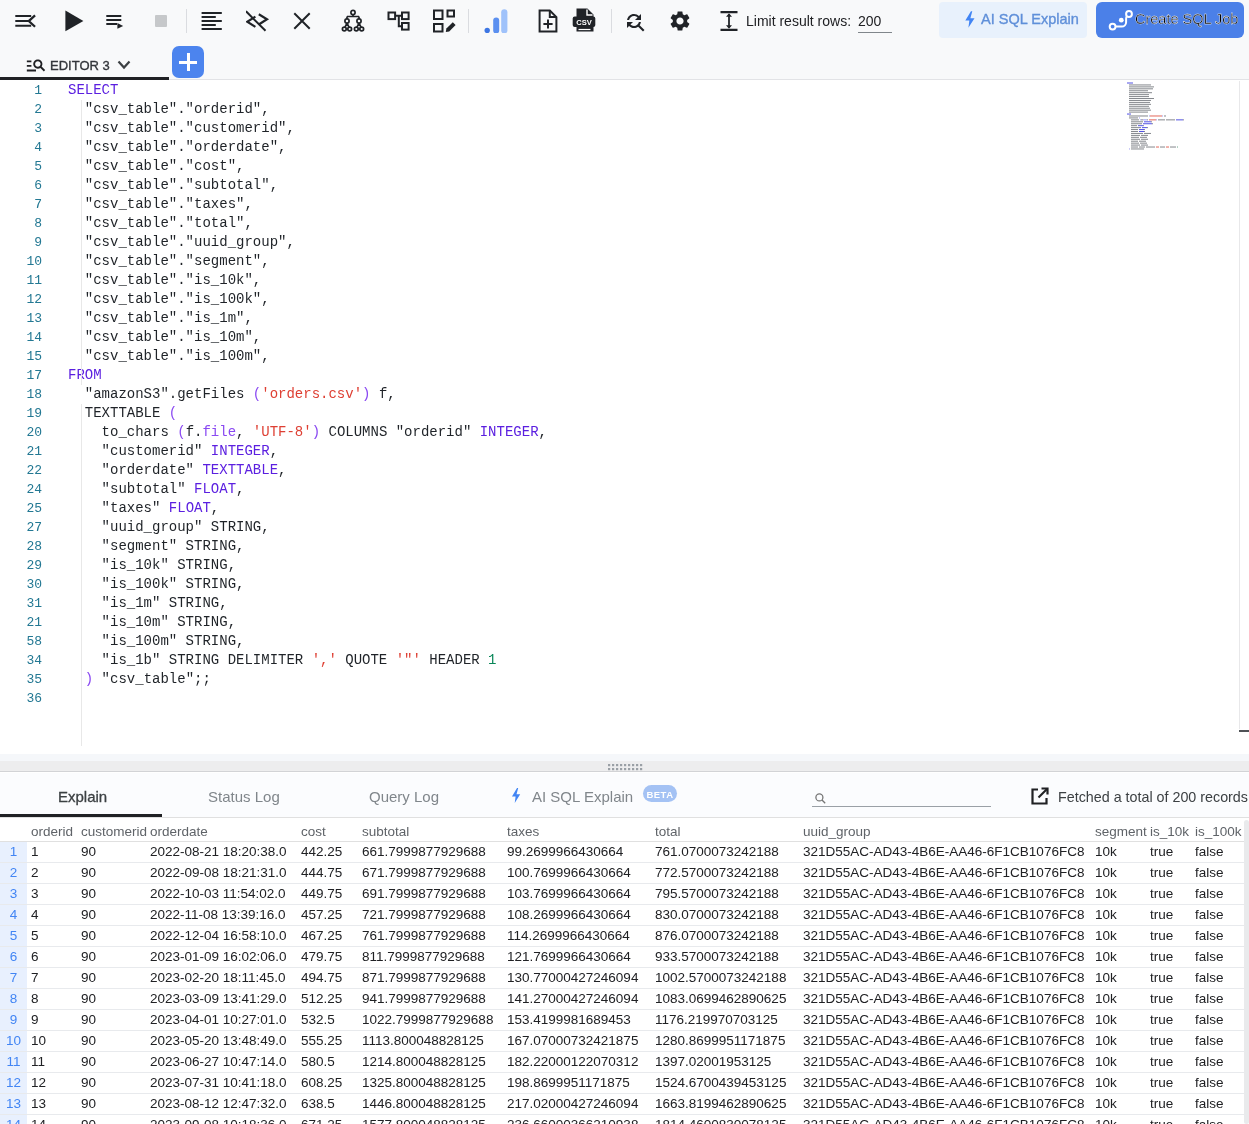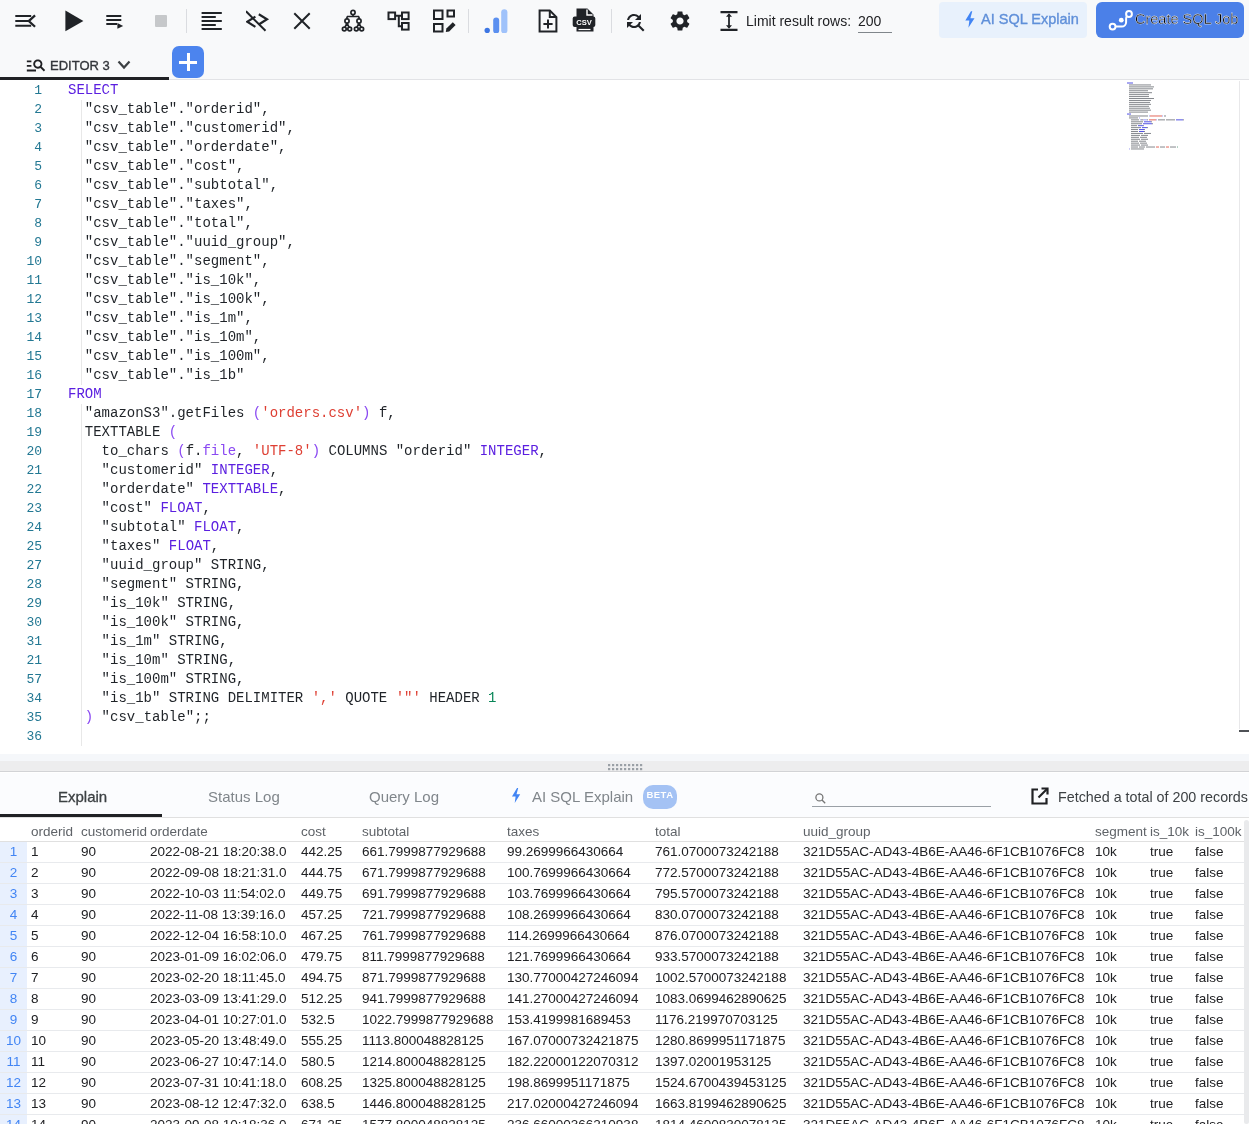--- a/index.html
+++ b/index.html
@@ -36,21 +36,21 @@
 .mm { position:absolute; left:1127px; top:0px; }
 #ruler { position:absolute; left:1239px; top:0; width:1px; height:648px; background:#e8e8ea; }
 #cursmark { position:absolute; left:1239px; top:649px; width:10px; height:2px; background:#4f5256; }
 #gap1 { position:absolute; left:0; top:754px; width:1249px; height:7px; background:#f5f7fa; }
 #drag { position:absolute; left:0; top:761px; width:1249px; height:11px; background:#ededee;
   border-bottom:1px solid #d2d3d6; }
 #tabs { position:absolute; left:0; top:773px; width:1249px; height:45px; background:#fbfcfe;
   border-bottom:1px solid #e0e0e0; }
 .btab { position:absolute; top:15px; font-size:15px; color:#80868b; }
 #res-ul { position:absolute; left:0; top:814px; width:162px; height:3px; background:#202124; }
-#beta { position:absolute; left:643px; top:785px; width:34px; height:24px; background:#a4c2f4;
+#beta { position:absolute; left:643px; top:785px; width:34px; height:17px; background:#a4c2f4;
   border-radius:10px; color:#fff; font-size:9.5px; font-weight:bold; text-align:center;
   line-height:20px; letter-spacing:0.5px; }
 #srch { position:absolute; left:812px; top:806px; width:179px; height:1px; background:#9aa0a6; }
 #fetched { position:absolute; left:1058px; top:789px; font-size:14.3px; color:#3c4043; }
 #tablewrap { position:absolute; left:0; top:818px; width:1249px; height:306px; overflow:hidden; background:#fff; }
 .thead { position:absolute; left:0; top:0; width:1249px; height:24px; border-bottom:1px solid #e0e0e0; }
 .thead span { position:absolute; top:6px; font-size:13.5px; color:#5f6368; }
 .trow { position:absolute; left:0; width:1249px; height:21px; border-bottom:1px solid #e8eaed; }
 .trow span { position:absolute; top:2px; font-size:13.5px; color:#202124; }
 .rnum { position:absolute; left:0; width:27px; height:20px; background:#e8f0fe; color:#4285f4;
@@ -181,37 +181,35 @@
 <div class="cl"><span class="ln">6</span><span class="ct"><span>  "csv_table"."subtotal",</span></span></div>
 <div class="cl"><span class="ln">7</span><span class="ct"><span>  "csv_table"."taxes",</span></span></div>
 <div class="cl"><span class="ln">8</span><span class="ct"><span>  "csv_table"."total",</span></span></div>
 <div class="cl"><span class="ln">9</span><span class="ct"><span>  "csv_table"."uuid_group",</span></span></div>
 <div class="cl"><span class="ln">10</span><span class="ct"><span>  "csv_table"."segment",</span></span></div>
 <div class="cl"><span class="ln">11</span><span class="ct"><span>  "csv_table"."is_10k",</span></span></div>
 <div class="cl"><span class="ln">12</span><span class="ct"><span>  "csv_table"."is_100k",</span></span></div>
 <div class="cl"><span class="ln">13</span><span class="ct"><span>  "csv_table"."is_1m",</span></span></div>
 <div class="cl"><span class="ln">14</span><span class="ct"><span>  "csv_table"."is_10m",</span></span></div>
 <div class="cl"><span class="ln">15</span><span class="ct"><span>  "csv_table"."is_100m",</span></span></div>
-<div class="cl"><span class="ln">16</span><span class="ct"><span>  "csv_table"."is_1b"</span></span></div>
 <div class="cl"><span class="ln">17</span><span class="ct"><span class="kw">FROM</span></span></div>
 <div class="cl"><span class="ln">18</span><span class="ct"><span>  "amazonS3".getFiles </span><span class="par">(</span><span class="str">'orders.csv'</span><span class="par">)</span><span> f,</span></span></div>
 <div class="cl"><span class="ln">19</span><span class="ct"><span>  TEXTTABLE </span><span class="par">(</span></span></div>
 <div class="cl"><span class="ln">20</span><span class="ct"><span>    to_chars </span><span class="par">(</span><span>f.</span><span class="par">file</span><span>, </span><span class="str">'UTF-8'</span><span class="par">)</span><span> COLUMNS "orderid" </span><span class="kw">INTEGER</span><span>,</span></span></div>
 <div class="cl"><span class="ln">21</span><span class="ct"><span>    "customerid" </span><span class="kw">INTEGER</span><span>,</span></span></div>
 <div class="cl"><span class="ln">22</span><span class="ct"><span>    "orderdate" </span><span class="kw">TEXTTABLE</span><span>,</span></span></div>
-<div class="cl"><span class="ln">23</span><span class="ct"><span>    "cost" </span><span class="kw">FLOAT</span><span>,</span></span></div>
 <div class="cl"><span class="ln">24</span><span class="ct"><span>    "subtotal" </span><span class="kw">FLOAT</span><span>,</span></span></div>
 <div class="cl"><span class="ln">25</span><span class="ct"><span>    "taxes" </span><span class="kw">FLOAT</span><span>,</span></span></div>
 <div class="cl"><span class="ln">27</span><span class="ct"><span>    "uuid_group" STRING,</span></span></div>
 <div class="cl"><span class="ln">28</span><span class="ct"><span>    "segment" STRING,</span></span></div>
 <div class="cl"><span class="ln">29</span><span class="ct"><span>    "is_10k" STRING,</span></span></div>
 <div class="cl"><span class="ln">30</span><span class="ct"><span>    "is_100k" STRING,</span></span></div>
 <div class="cl"><span class="ln">31</span><span class="ct"><span>    "is_1m" STRING,</span></span></div>
 <div class="cl"><span class="ln">21</span><span class="ct"><span>    "is_10m" STRING,</span></span></div>
-<div class="cl"><span class="ln">57</span><span class="ct"><span>    "is_100m" STRING,</span></span></div>
+<div class="cl"><span class="ln">58</span><span class="ct"><span>    "is_100m" STRING,</span></span></div>
 <div class="cl"><span class="ln">34</span><span class="ct"><span>    "is_1b" STRING DELIMITER </span><span class="str">','</span><span> QUOTE </span><span class="str">'"'</span><span> HEADER </span><span class="num">1</span></span></div>
 <div class="cl"><span class="ln">35</span><span class="ct"><span>  </span><span class="par">)</span><span> "csv_table";;</span></span></div>
 <div class="cl"><span class="ln">36</span><span class="ct"></span></div>
 <div id="iguide1"></div>
 <div id="iguide2"></div>
 <svg class="mm" width="70" height="76" viewBox="0 0 70 76">
       <rect x="0.0" y="1.50" width="6.0" height="1" fill="#5353e4"></rect>
       <rect x="2.0" y="3.44" width="22.0" height="1" fill="#85888d"></rect>
       <rect x="2.0" y="5.38" width="25.0" height="1" fill="#85888d"></rect>
       <rect x="2.0" y="7.32" width="24.0" height="1" fill="#85888d"></rect>

